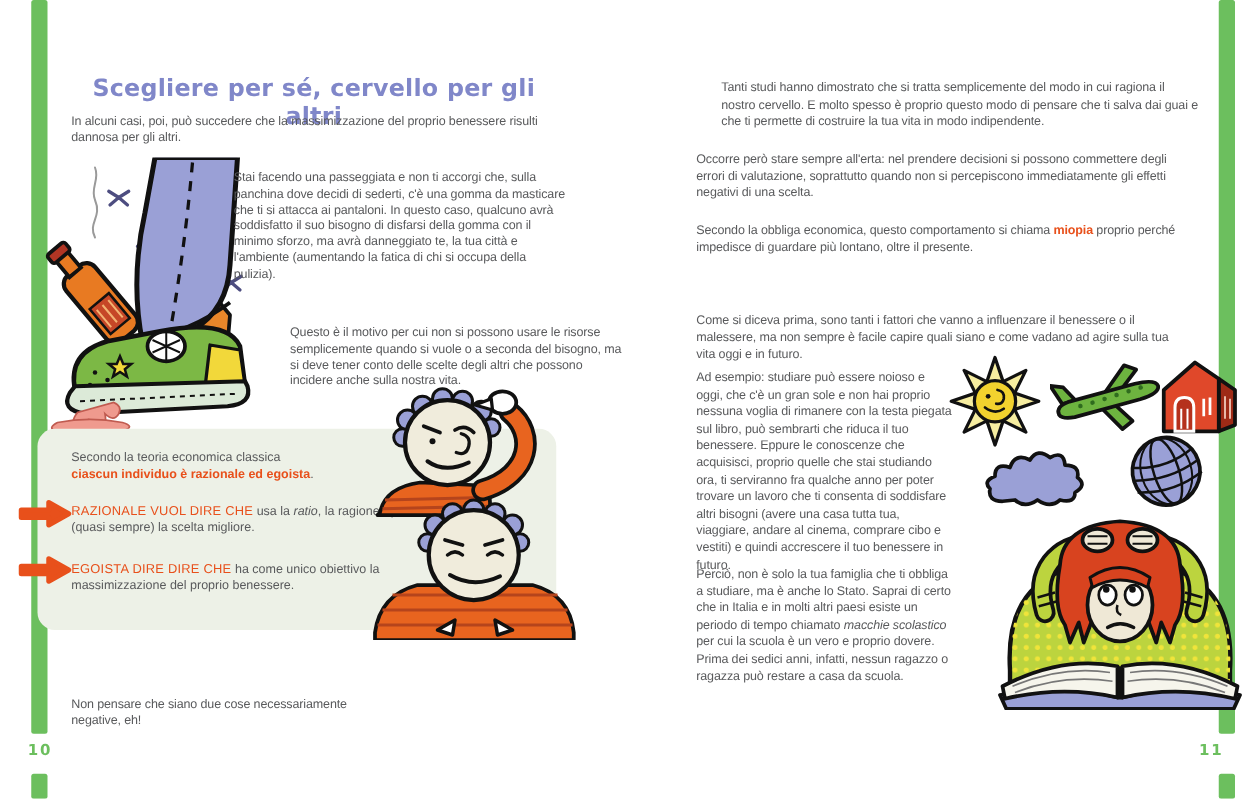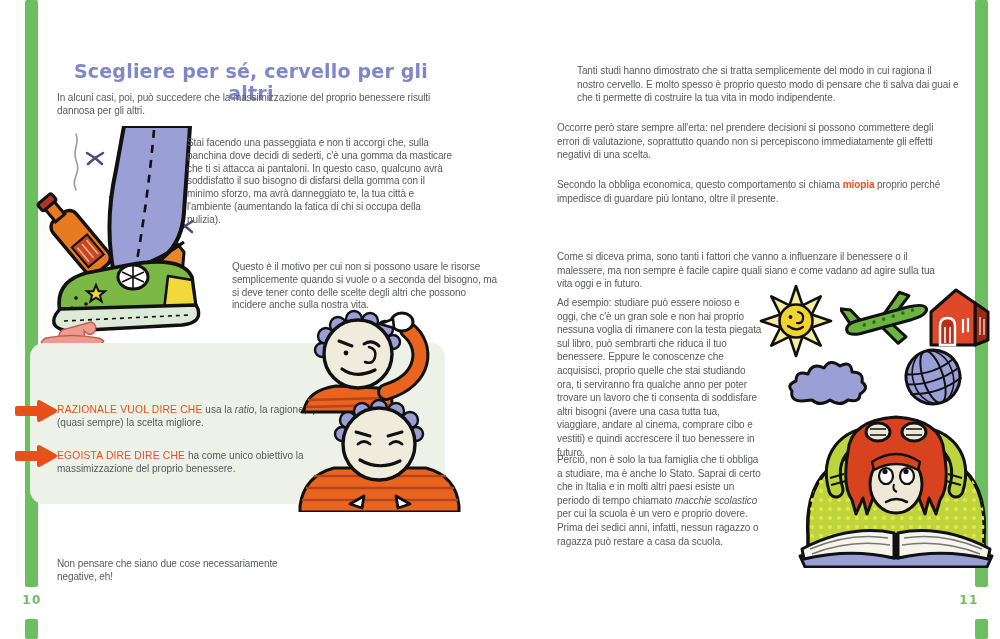--- a/index.html
+++ b/index.html
@@ -96,20 +96,24 @@
       <path d="M30,204 q-7,9 0,12 q7,2 9,-7 q1,9 8,8 q7,-1 5,-12 q7,7 11,0 q3,-6 -4,-9 Z"></path>
       <path d="M14,212 q-8,4 -2,7 q20,4 56,-1 q8,-3 -2,-6 q-26,-5 -52,0 Z"></path>
     </g>
   </svg>
 </div>
 
 <div class="para" style="left:187px;top:137px;width:268px;">Stai facendo una passeggiata e non ti accorgi che, sulla panchina dove decidi di sederti, c'è una gomma da masticare che ti si attacca ai pantaloni. In questo caso, qualcuno avrà soddisfatto il suo bisogno di disfarsi della gomma con il minimo sforzo, ma avrà danneggiato te, la tua città e l'ambiente (aumentando la fatica di chi si occupa della pulizia).</div>
 <div class="para" style="left:187px;top:261px;width:268px;margin-left:45px;">Questo è il motivo per cui non si possono usare le risorse semplicemente quando si vuole o a seconda del bisogno, ma si deve tener conto delle scelte degli altri che possono incidere anche sulla nostra vita.</div>
 
 <div class="greenbox">
+  <div class="boxtext" style="left:27px;top:17px;width:300px;">
+    <span>Secondo la teoria economica classica</span><br>
+    <span class="accent">ciascun individuo è razionale ed egoista</span><span>.</span>
+  </div>
   <div class="boxtext" style="left:27px;top:60px;width:300px;">
     <span class="deflabel">RAZIONALE VUOL DIRE CHE</span><span> usa la </span><span class="it">ratio</span><span>, la ragione, quindi fa (quasi sempre) la scelta migliore.</span>
   </div>
   <div class="boxtext" style="left:27px;top:106px;width:300px;">
     <span class="deflabel">EGOISTA DIRE DIRE CHE</span><span> ha come unico obiettivo la massimizzazione del proprio benessere.</span>
   </div>
 </div>
 
 <div class="abs" style="left:14px;top:399px;">
   <svg width="44" height="24" viewBox="0 0 44 24">

